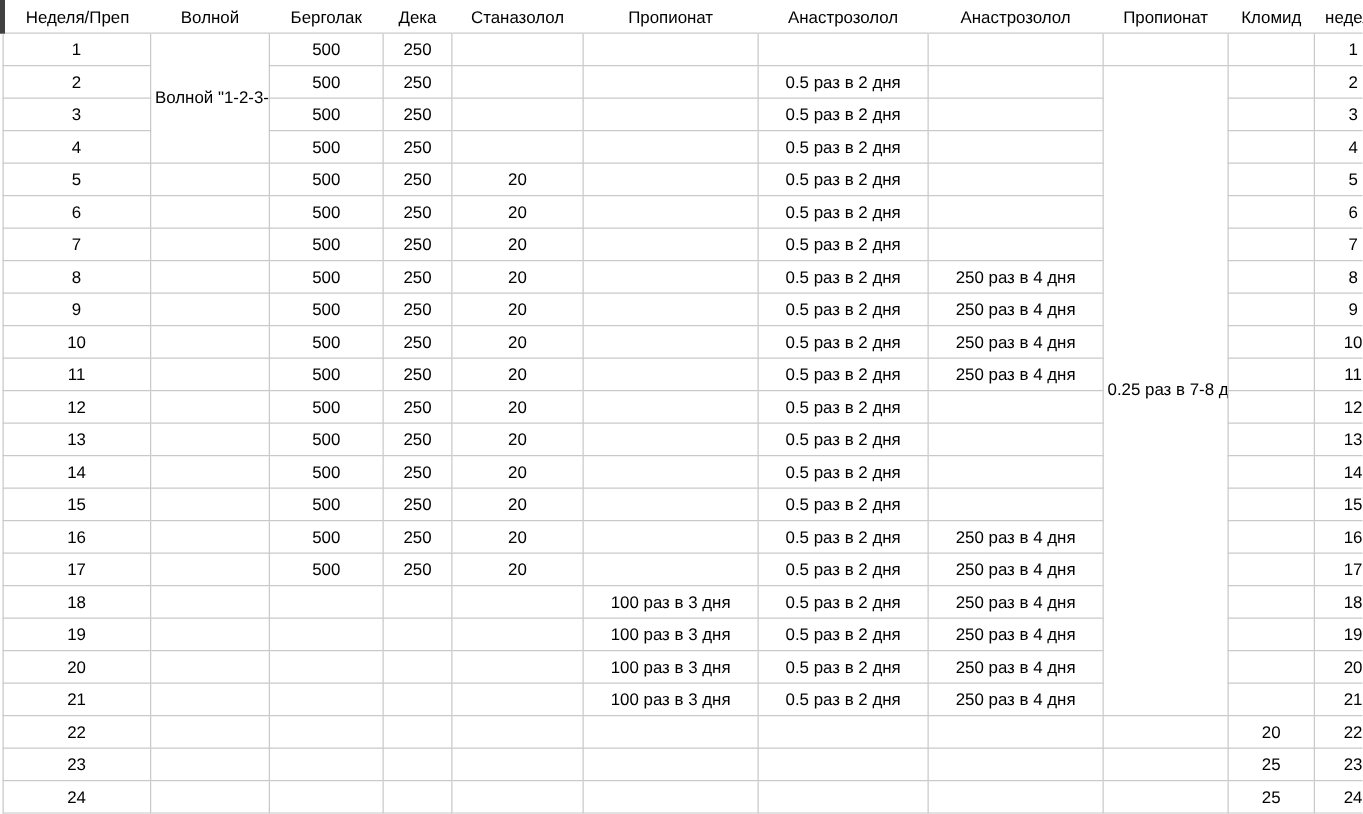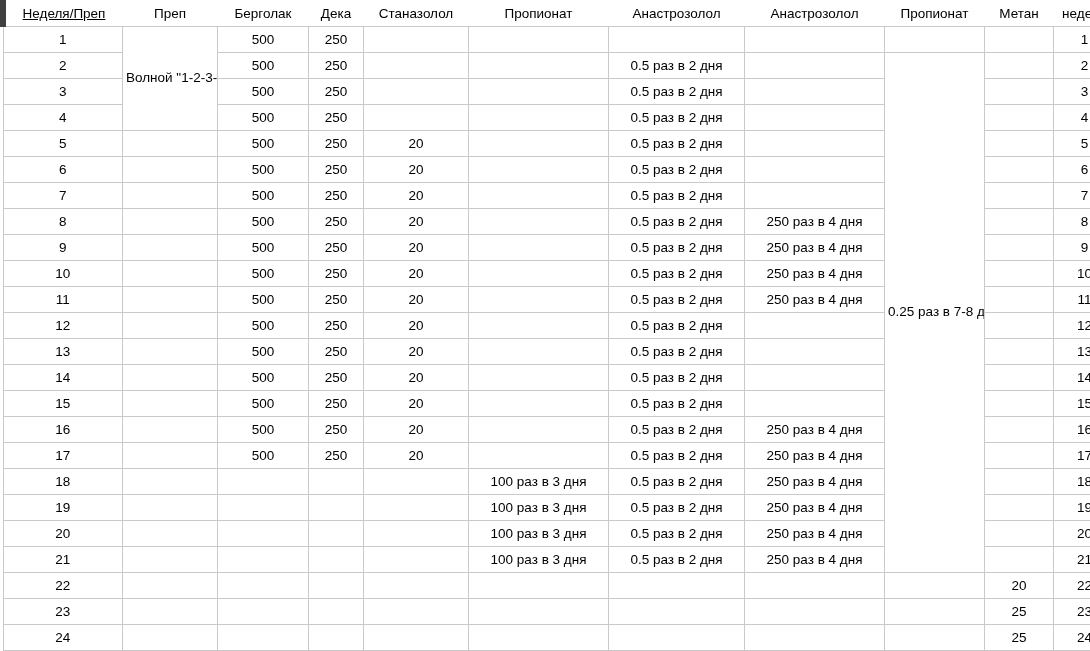--- a/index.html
+++ b/index.html
@@ -36,22 +36,21 @@
   }
   
   tr.header td {
     border-top: 1px solid #ffffff;
     border-left: 1px solid #ffffff;
     border-right: 1px solid #ffffff;
     border-bottom: 1px solid #c9c9c9;
     font-size: 13.5px;
   }
   tr.header td.first {
-    border-left: 6px solid #404040;
-    text-decoration: underline;
+    border-left: 4px solid #404040;
   }
   td.empty-edge {
     border-left: 1px solid #ffffff;
     border-right: 1px solid #ffffff;
   }
   td.wk {
     width: 110px;
   }
   td.metan {
     width: 88px;
@@ -92,29 +91,29 @@
   }
 </style>
 </head>
 <body>
 
 <div id="sheet">
   <table class="grid">
     <tbody id="grid-body">
         <tr class="header">
           <td class="wk first">Неделя/Преп</td>
-          <td class="metan">Преп</td>
+          <td class="metan">Волной</td>
           <td class="sust">Берголак</td>
           <td class="deka">Дека</td>
           <td class="stan">Станазолол</td>
           <td class="prop">Пропионат</td>
           <td class="anas">Анастрозолол</td>
           <td class="gana">Анастрозолол</td>
           <td class="berg">Пропионат</td>
-          <td class="klom">Метан</td>
+          <td class="klom">Кломид</td>
           <td class="wk2">неделя</td>
         </tr>
         <tr>
           <td class="wk">1</td>
           <td class="metan merged" rowspan="4">Волной "1-2-3-2-1"</td>
           <td class="sust">500</td>
           <td class="deka">250</td>
           <td class="stan"></td>
           <td class="prop"></td>
           <td class="anas"></td>

